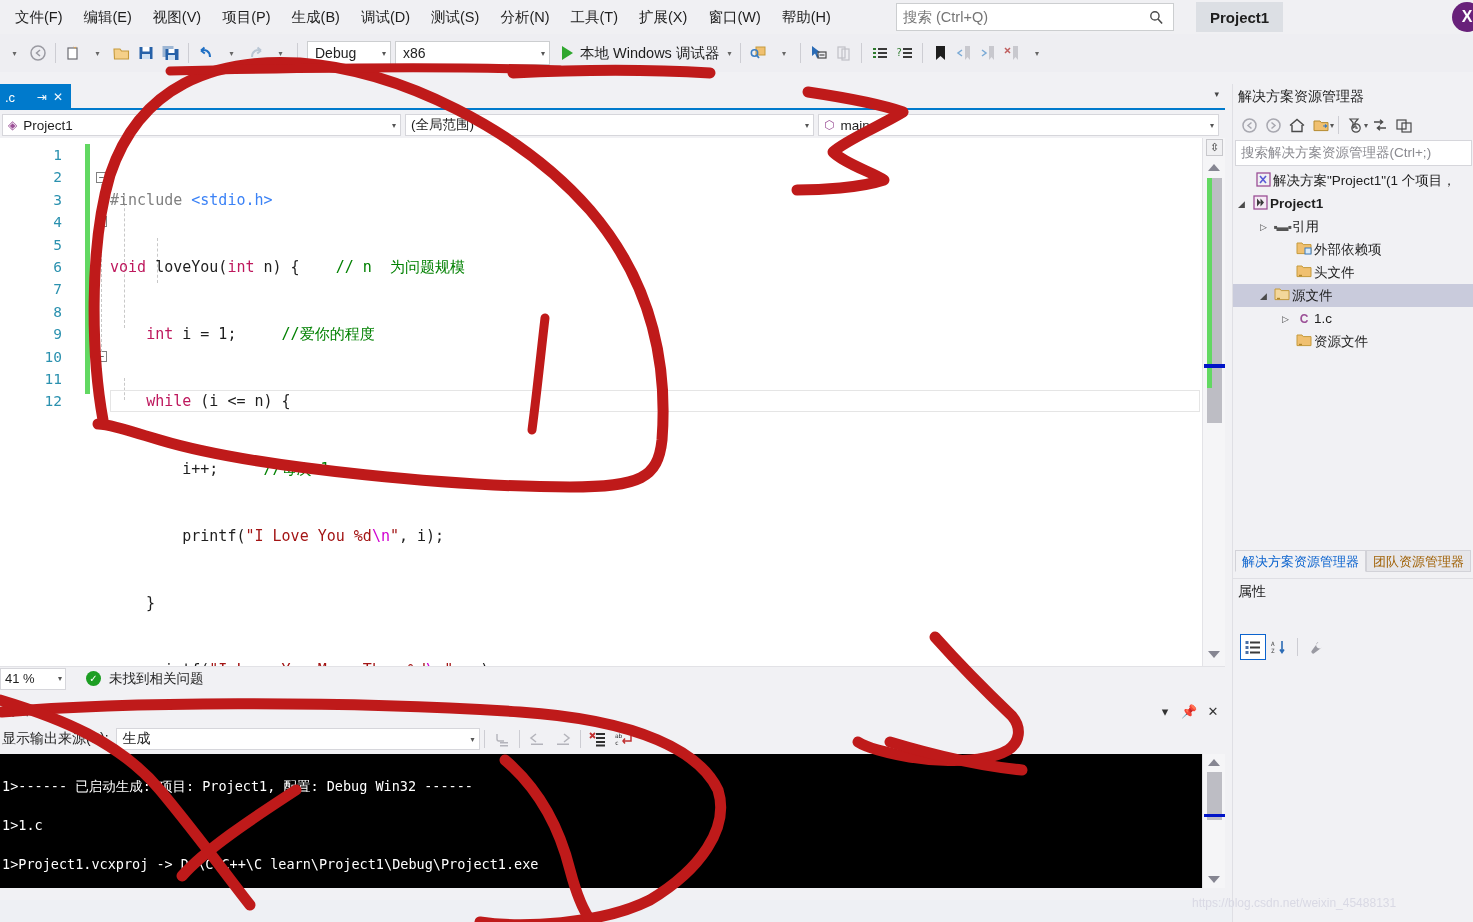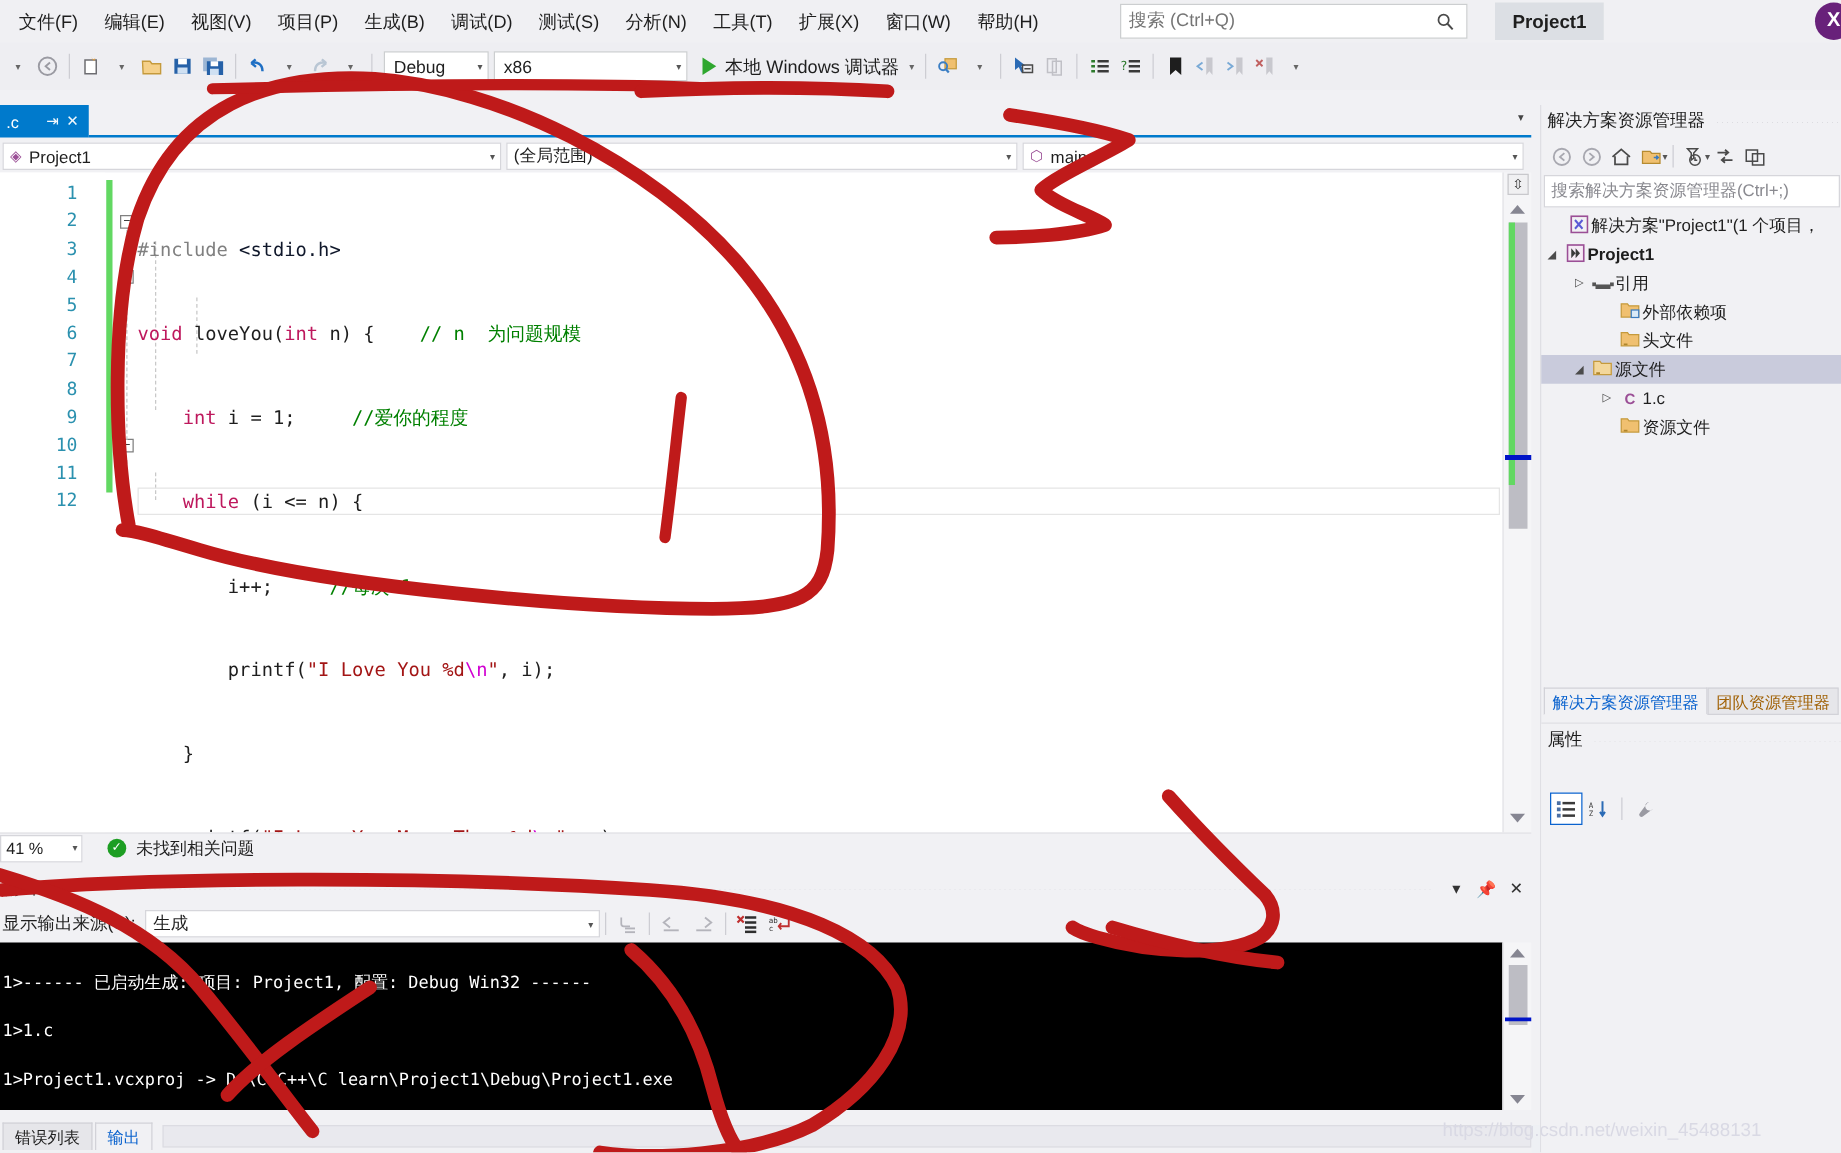--- a/index.html
+++ b/index.html
@@ -145,21 +145,21 @@
     position: absolute; left: 110px; top: 6px; right: 0; top: 6px;
     font-family: "DejaVu Sans Mono", monospace; font-size: 15px;
     line-height: 22.4px; white-space: pre; color: #1e1e1e;
   }
   .codeline { height: 22.4px; }
   .k { color: #be185d; }
   .s { color: #a31515; }
   .cmt { color: #008000; }
   .pp { color: #808080; }
   .esc { color: #d100d1; }
-  .inc { color: #0f172a; }
+  .inc { color: #3b82f6; }
   .curline {
     position: absolute; left: 110px; right: 2px; height: 22.4px;
     border: 1px solid #e5e5e5; background: transparent;
   }
 
   
   .ed-scroll {
     position: absolute; left: 1202px; top: 138px; width: 23px; height: 528px;
     background: #f5f5f7; border-left: 1px solid #e3e3e7;
   }
@@ -340,21 +340,21 @@
     color: #4a6fa5; font-size: 13px;
   }
   .props .ptools .pb.active { border: 1px solid #0b63ce; background: #fff; color: #3a6ea5; }
   .props .ptools .pb.wrench { color: #8a8a90; }
   .props .ptools .psep { width: 1px; height: 18px; background: #cdcdd3; margin: 0 5px; }
 
   
   .annot { position: absolute; left: 0; top: 0; width: 1473px; height: 922px; pointer-events: none; }
 
   .watermark {
-    position: absolute; left: 1154px; top: 896px; font-size: 15px;
+    position: absolute; left: 1192px; top: 896px; font-size: 12px;
     color: #d9d9e4; white-space: nowrap;
   }
 </style>
 </head>
 <body>
 
 <div id="app">
 
   <div class="menubar">
     <div class="menu-item">文件(F)</div>
@@ -692,25 +692,20 @@
 
     </div>
     <div class="console-scroll">
       <div class="arrow-up"></div>
       <div class="cthumb"></div>
       <div class="cmark"></div>
       <div class="arrow-dn"></div>
     </div>
   </div>
 
-  <div class="btmtabs">
-    <div class="btab">错误列表</div>
-    <div class="btab sel">输出</div>
-    <div class="fill"></div>
-  </div>
 
   <div class="rdock">
     <div class="se-hdr">
       <span class="t">解决方案资源管理器</span>
       <span class="dots"></span>
     </div>
     <div class="se-tools">
       <span class="b dim">
         <svg width="17" height="17" viewBox="0 0 17 17">
             <circle cx="8.5" cy="8.5" r="6.5" fill="none" stroke="#a8a8b0" stroke-width="1.5"></circle>

